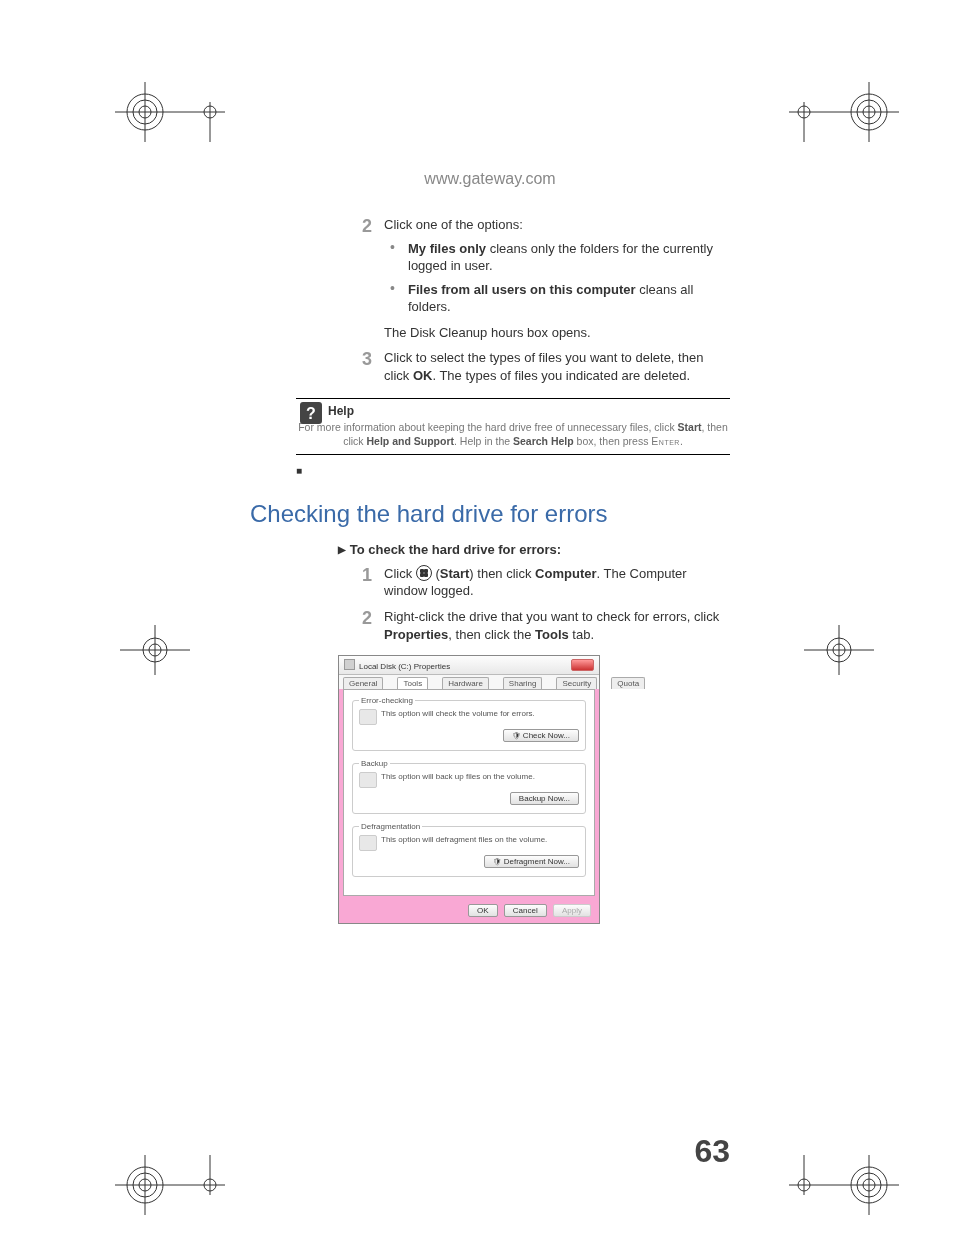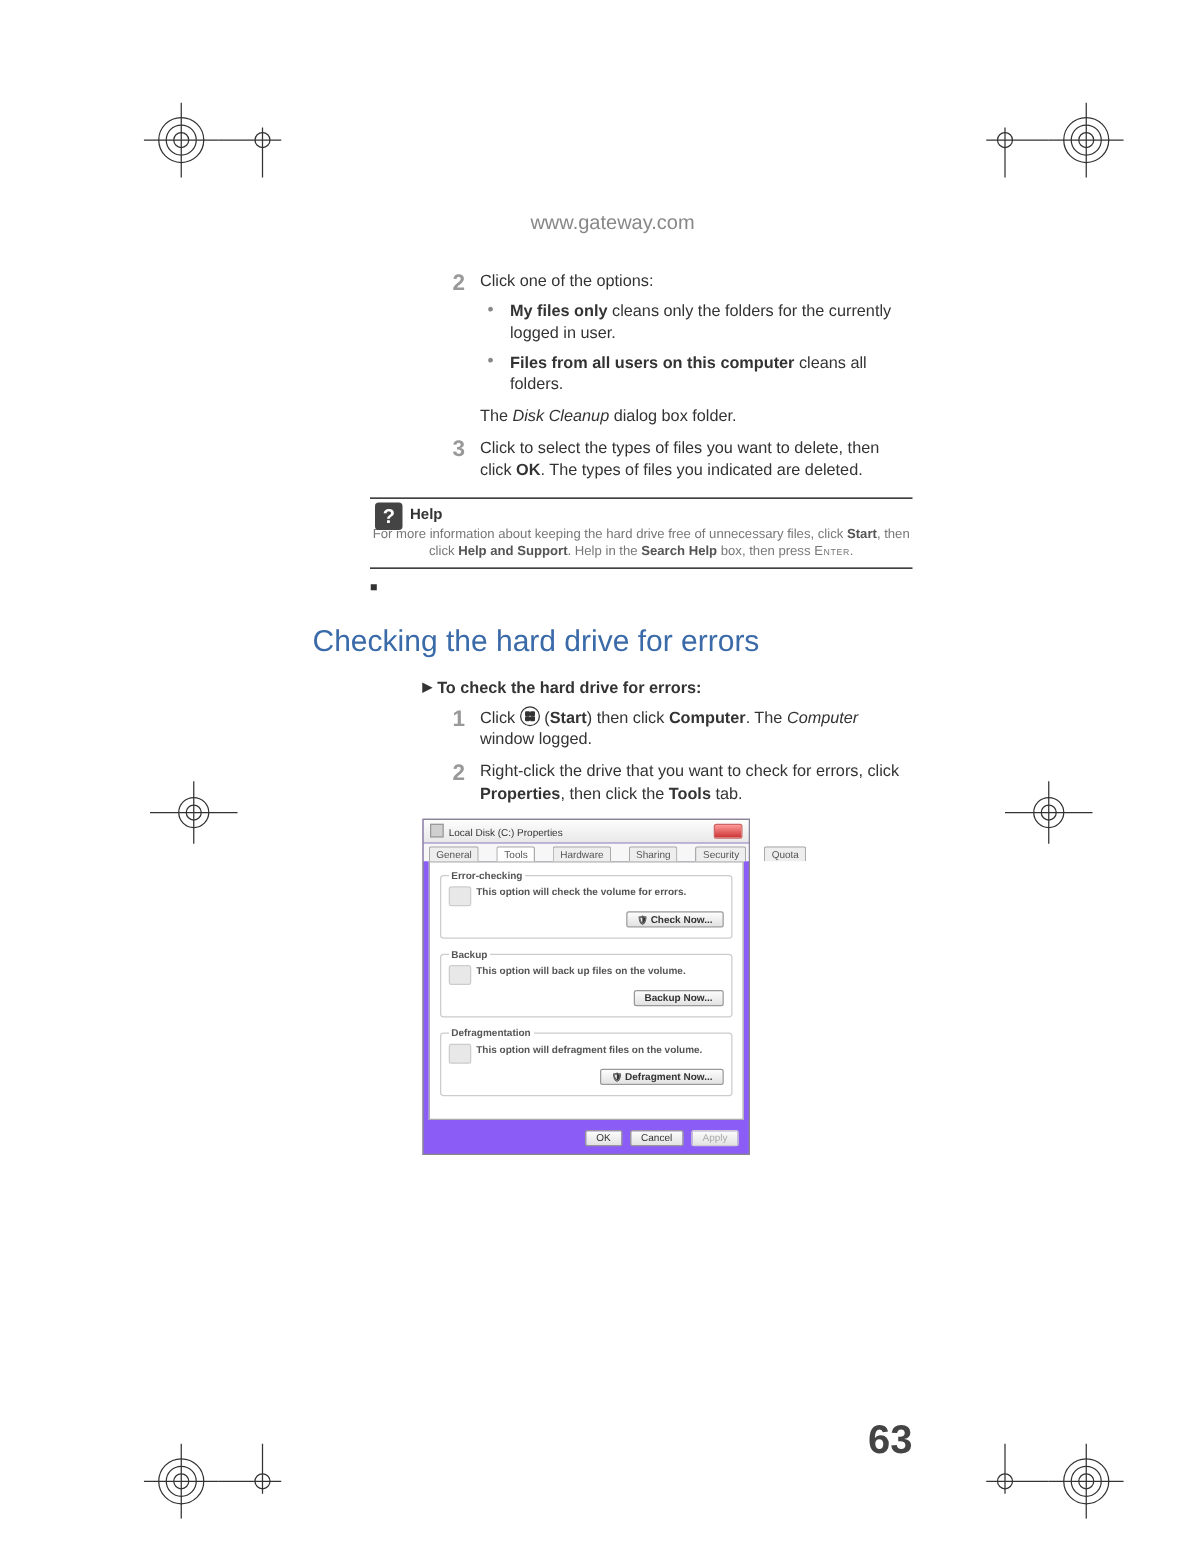--- a/index.html
+++ b/index.html
@@ -59,21 +59,21 @@
     flex-shrink: 0;
     text-align: left;
     padding-left: 6px;
     color: #888;
     font-size: 14px;
     line-height: 1;
   }
   .bullet-body {
     flex: 1;
   }
-  .italic { font-style: italic; }
+  .italic { }
   .bold { font-weight: bold; }
   .help-box {
     margin: 14px 0 8px 46px;
     border-top: 1px solid #000;
     border-bottom: 1px solid #000;
     padding: 4px 0 6px 0;
     font-size: 10.5px;
     color: #777;
     text-align: center;
     line-height: 1.35;
@@ -146,21 +146,21 @@
     border-radius: 1px;
     box-shadow: 4px 0 #333, 0 4px #333, 4px 4px #333;
   }
   
   .dialog {
     margin: 12px 0 0 88px;
     width: 260px;
     border: 1px solid #888;
     font-family: Tahoma, sans-serif;
     font-size: 8px;
-    background: #8b5cf6;
+    background: #f9a8d4;
   }
   .dialog .titlebar {
     background: linear-gradient(#fdfdfd,#e8e8e8);
     border-bottom: 1px solid #bbb;
     padding: 3px 5px;
     display: flex;
     align-items: center;
     justify-content: space-between;
   }
   .dialog .titlebar .ticon {
@@ -201,21 +201,20 @@
   .dialog .tab.active {
     background: #fff;
     position: relative;
     z-index: 2;
   }
   .dialog .tabbody {
     border: 1px solid #aaa;
     margin: 0 4px 4px 4px;
     background: #fff;
     padding: 6px 8px 10px 8px;
-    font-weight: bold;
   }
   .dialog fieldset {
     border: 1px solid #ccc;
     margin: 0 0 8px 0;
     padding: 4px 6px 8px 6px;
     border-radius: 3px;
   }
   .dialog legend {
     font-size: 8px;
     color: #555;
@@ -356,21 +355,21 @@
           <div class="bullet">
             <div class="bullet-dot">•</div>
             <div class="bullet-body"><span class="bold">My files only</span><span> cleans only the folders for the currently logged in user.</span></div>
           </div>
           <div class="bullet">
             <div class="bullet-dot">•</div>
             <div class="bullet-body"><span class="bold">Files from all users on this computer</span><span> cleans all folders.</span></div>
           </div>
         </div>
         <div>
-          <span>The </span><span class="italic">Disk Cleanup</span><span> dialog box folder.</span>
+          <span>The </span><span class="italic">Disk Cleanup</span><span> hours box opens.</span>
         </div>
       </div>
     </div>
 
     <div class="step">
       <div class="step-num">3</div>
       <div class="step-body">
         <span>Click to select the types of files you want to delete, then click </span><span class="bold">OK</span><span>. The types of files you indicated are deleted.</span>
       </div>
     </div>

